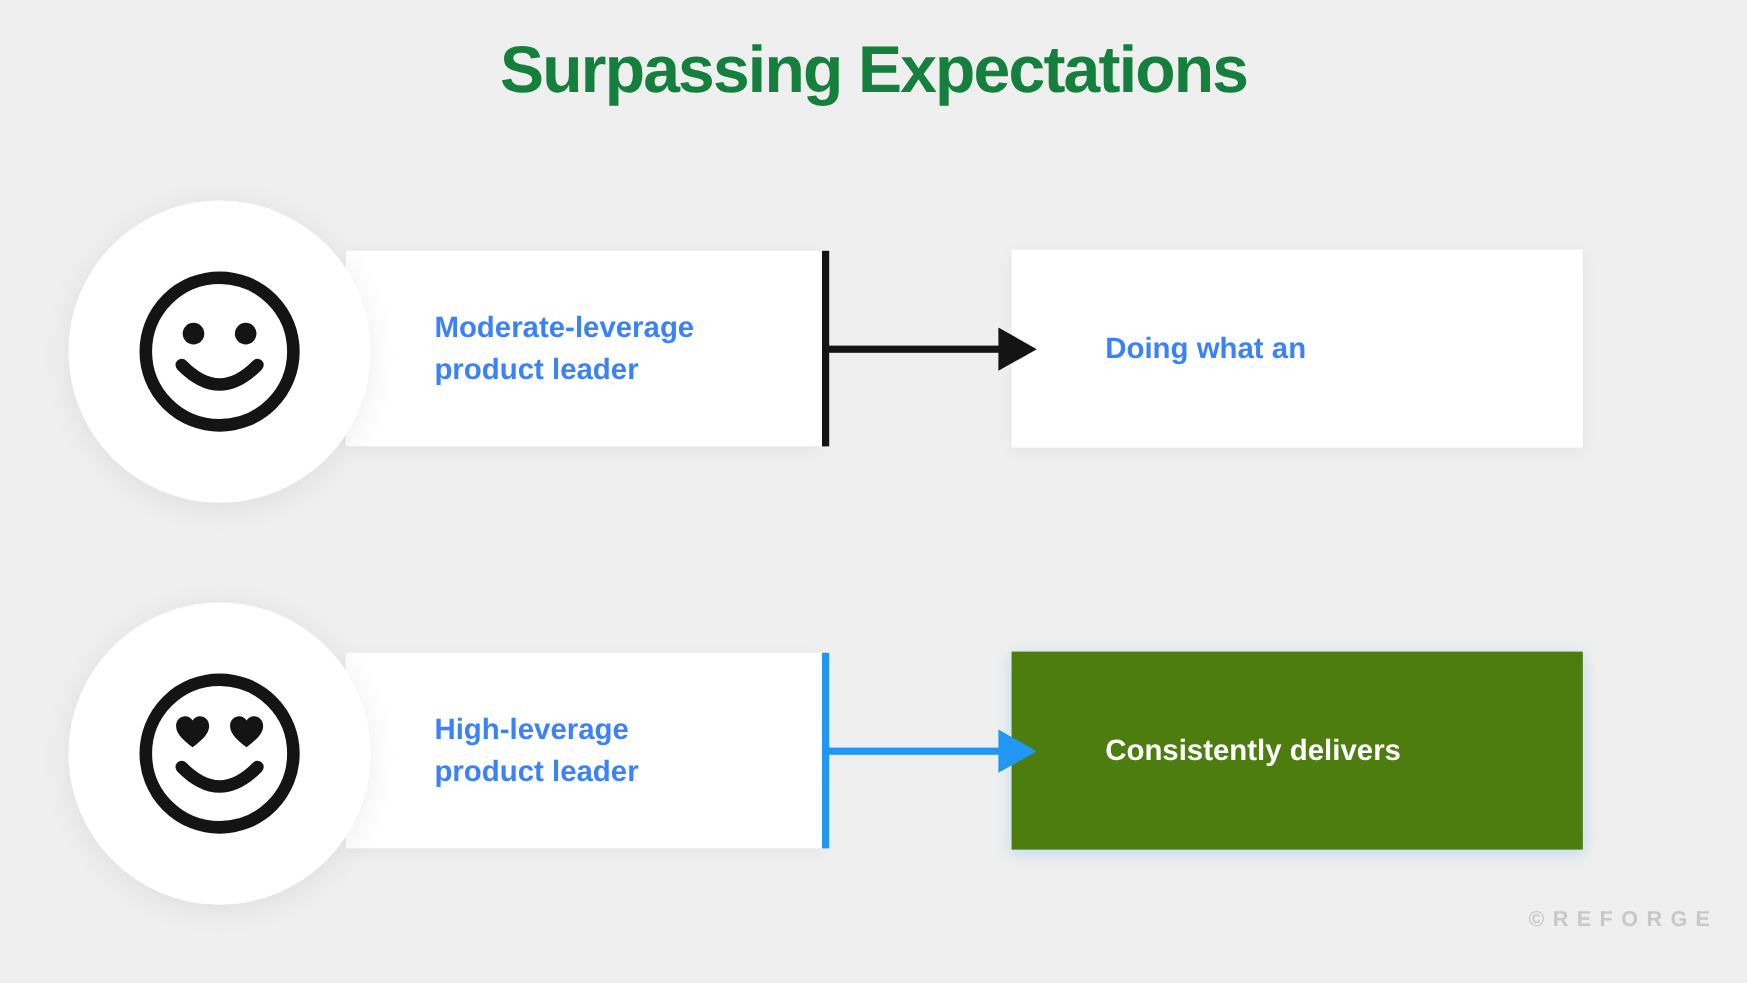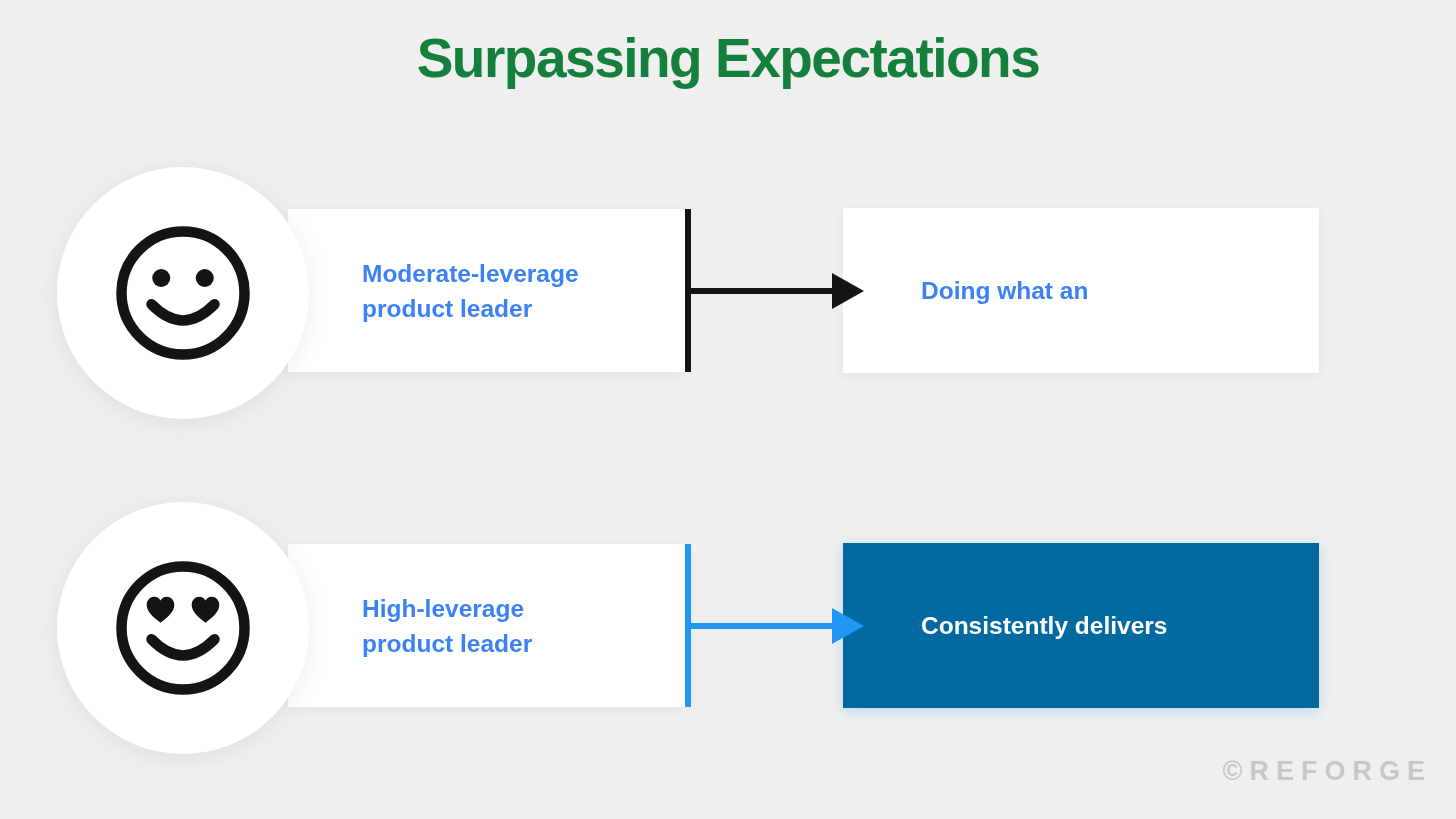--- a/index.html
+++ b/index.html
@@ -80,21 +80,21 @@
   }
   .card--result {
     left: 843px;
     top: 41px;
     width: 476px;
     height: 165px;
     padding-left: 78px;
     box-sizing: border-box;
   }
   .row--bottom .card--result {
-    background: #0369a1;
+    background: #4d7c0f;
     box-shadow: 0 3px 12px rgba(33,150,243,0.25);
   }
   .row--bottom .card--result .line { color: #ffffff; }
 
   .vline {
     position: absolute;
     left: 685px;
     top: 42px;
     width: 6px;
     height: 163px;
@@ -124,21 +124,21 @@
   .row--top .arrow-head  { border-left-color: #141414; }
 
   .row--bottom .vline,
   .row--bottom .arrow-shaft { background: #2196f3; }
   .row--bottom .arrow-head  { border-left-color: #2196f3; }
 
   .watermark {
     position: absolute;
     right: 24px;
     top: 756px;
-    font-size: 27px;
+    font-size: 18px;
     font-weight: 700;
     letter-spacing: 7px;
     color: #c8c8c8;
   }
 </style>
 </head>
 <body>
 
 <div class="canvas">
 

